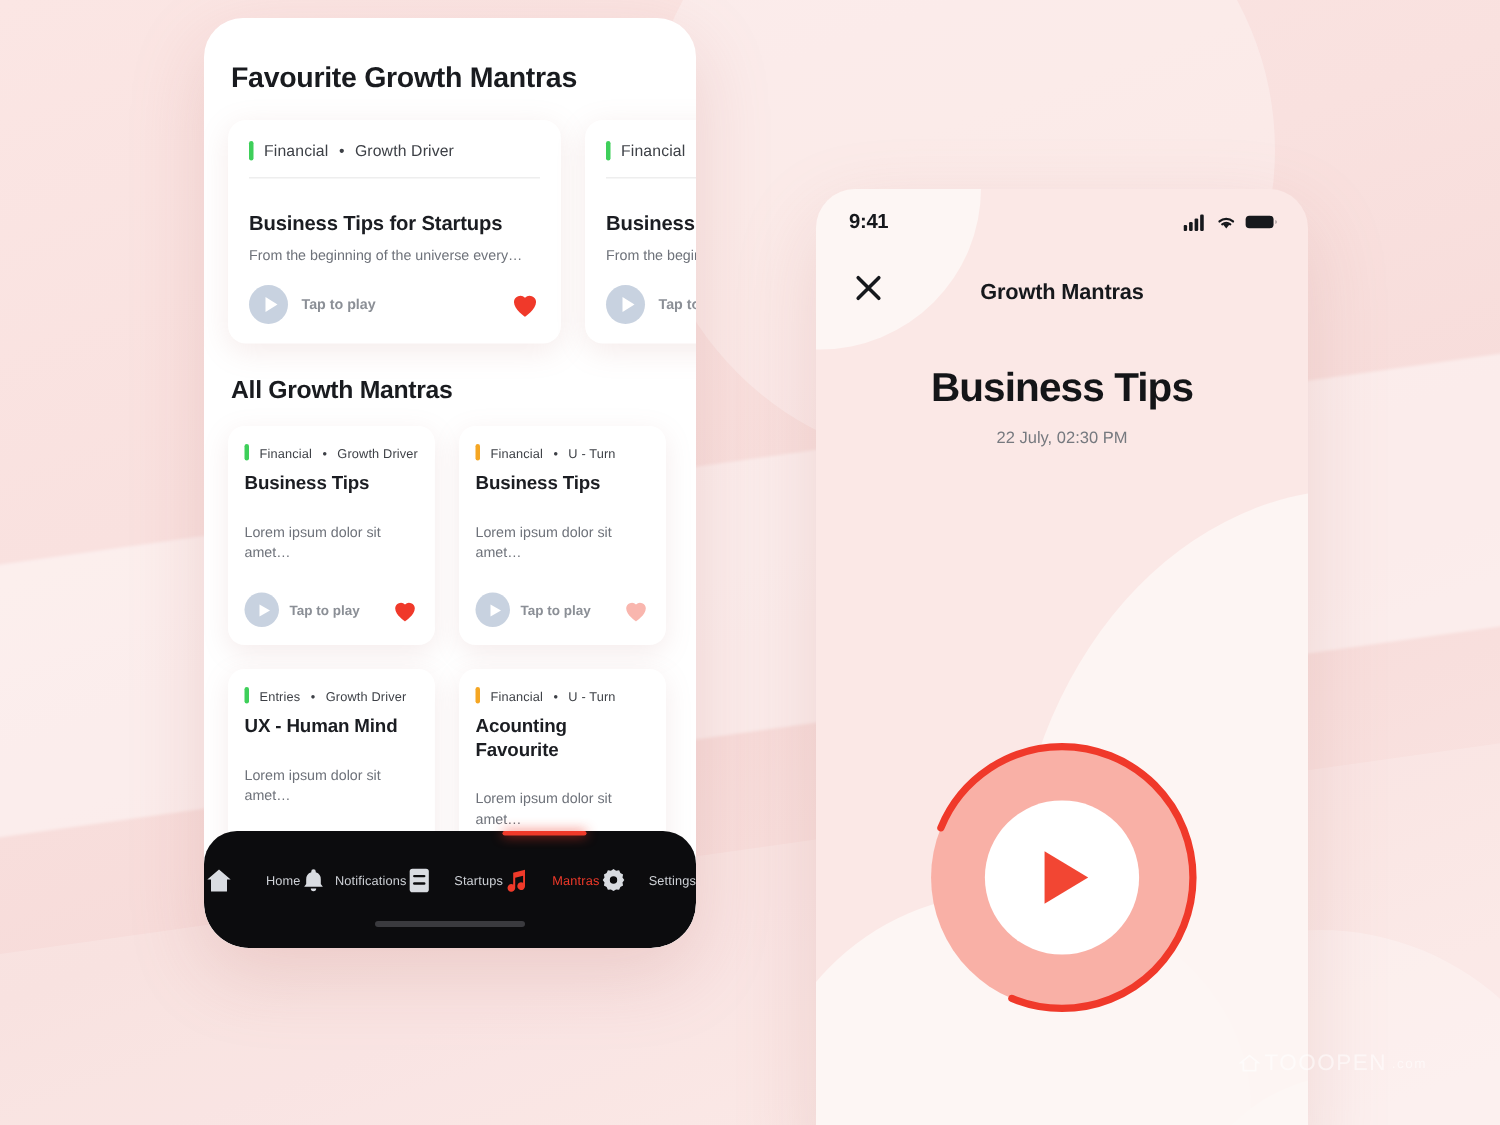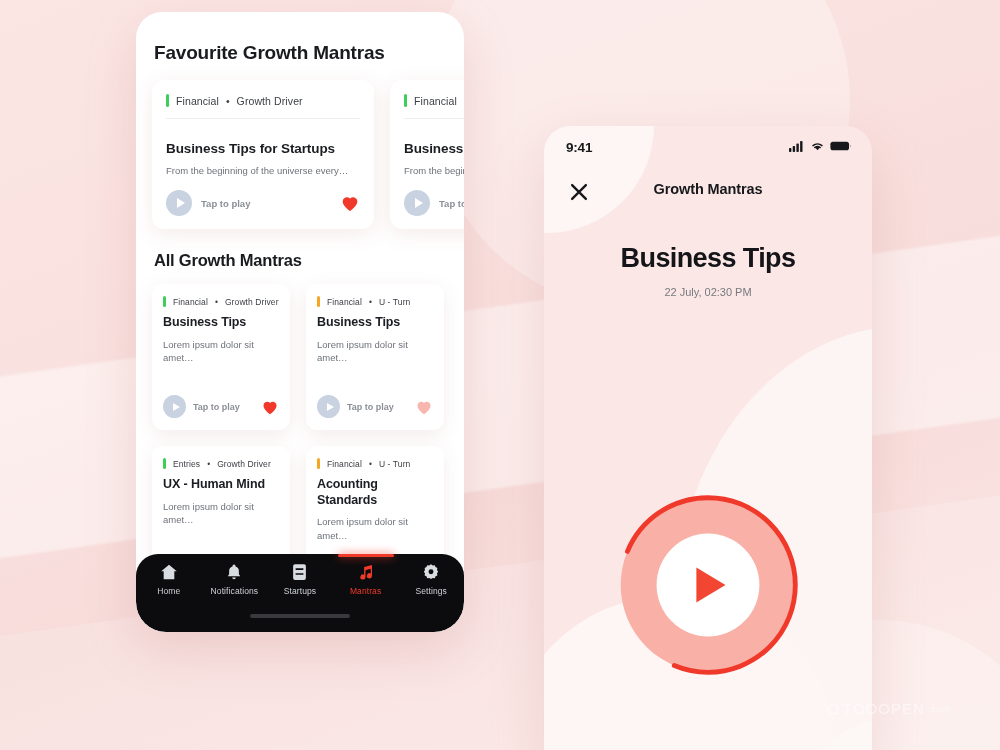--- a/index.html
+++ b/index.html
@@ -116,39 +116,39 @@
     display:flex; flex-direction:column;
   }
   .sm-card .tagtext { font-size:8.5px; }
   .sm-card .tagdot { font-size:8.5px; }
   .sm-card .tagbar { height:11px; }
   .sm-title {
     font-size:12.5px; font-weight:bold; color:#1b1d22;
     margin-top:8px; letter-spacing:-.1px; line-height:1.25;
   }
   .sm-desc {
-    font-size:9.5px; color:#6e727a; margin-top:7px; line-height:1.45;
+    font-size:9.5px; color:#6e727a; margin-top:18px; line-height:1.45;
   }
   .sm-card .card-foot { margin-top:auto; }
   .sm-card .play-circle { width:23px; height:23px; }
   .sm-card .play-tri { border-left:7px solid #fff; border-top:4.5px solid transparent; border-bottom:4.5px solid transparent; }
   .sm-card .tap-label { font-size:9px; margin-left:7px; }
   .sm-card .heart { width:18px; height:16px; }
 
   
   #bottom-nav {
     position:absolute; left:0; bottom:0; width:328px; height:78px;
     background:#0c0c0e;
     border-radius:22px 22px 30px 30px;
     z-index:25;
   }
   .nav-items { display:flex; height:56px; padding-top:9px; }
   .nav-item {
-    flex:1; display:flex; flex-direction:column;
-    align-items:center; justify-content:flex-start; gap:5px;
+    flex:1; display:flex; flex-direction:row;
+    align-items:center; justify-content:space-between; gap:5px;
     position:relative;
   }
   .nav-label { font-size:8.5px; color:#ced1d6; letter-spacing:.1px; }
   .nav-item.active .nav-label { color:#f03a2a; }
   .nav-indicator {
     position:absolute; top:-9px; width:56px; height:2.5px;
     background:#f03a2a; border-radius:2px;
     box-shadow:0 0 8px rgba(240,58,42,.9);
   }
   .home-bar {
@@ -185,28 +185,28 @@
   }
   .rp-blob-bottom2 {
     position:absolute; left:250px; top:590px;
     width:220px; height:200px;
     border-radius:50%;
     background:#fdf7f5;
   }
   .rp-content { position:absolute; inset:0; }
 
   .status-bar {
-    display:flex; align-items:flex-start; justify-content:space-between;
+    display:flex; align-items:center; justify-content:space-between;
     padding:14px 20px 0 22px;
   }
   .status-time { font-size:13.5px; font-weight:bold; color:#16181c; letter-spacing:-.2px; }
   .status-icons { display:flex; align-items:center; gap:5px; }
 
   .rp-header {
-    display:flex; align-items:flex-start;
+    display:flex; align-items:flex-end;
     padding:26px 0 0 24px; position:relative;
   }
   .rp-header-title {
     font-size:14.5px; font-weight:bold; color:#16181c;
     position:absolute; left:0; right:0; text-align:center;
     letter-spacing:-.1px;
   }
   .rp-big-title {
     margin-top:40px; text-align:center;
     font-size:27px; font-weight:bold; color:#141518;
@@ -354,21 +354,21 @@
       </div>
     </div>
 
     <div class="sm-card">
       <div class="tagline">
         <span class="tagbar" style="background:#f5a623"></span>
         <span class="tagtext">Financial</span>
         <span class="tagdot">•</span>
         <span class="tagtext">U - Turn</span>
       </div>
-      <div class="sm-title">Acounting Standards</div>
+      <div class="sm-title">Acounting Favourite</div>
       <div class="sm-desc">Lorem ipsum dolor sit amet…</div>
       <div class="card-foot">
         <div class="play-circle">
           <div class="play-tri"></div>
         </div>
         <span class="tap-label">Tap to play</span>
         <svg class="heart" viewBox="0 0 24 22">
           <path d="M12 21s-9-5.7-9-12a5.2 5.2 0 019-3.4A5.2 5.2 0 0121 9c0 6.3-9 12-9 12z" fill="#f9b6ae"></path>
         </svg>
       </div>

